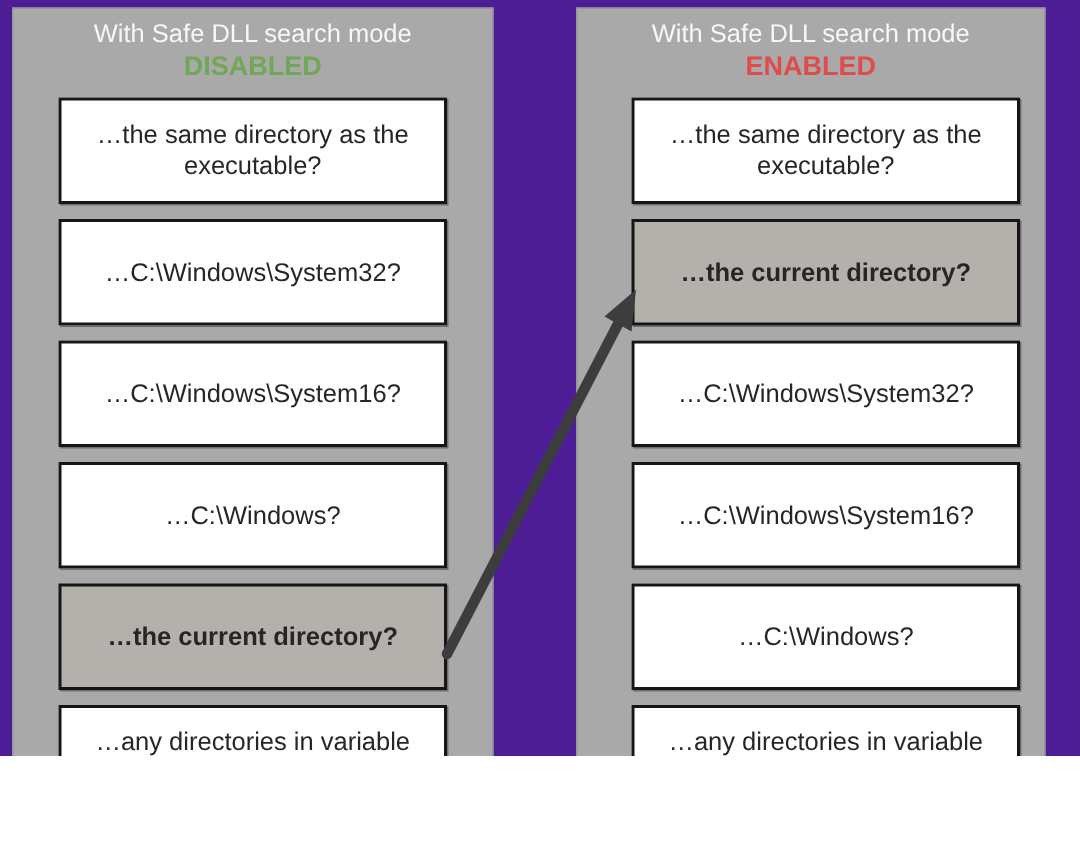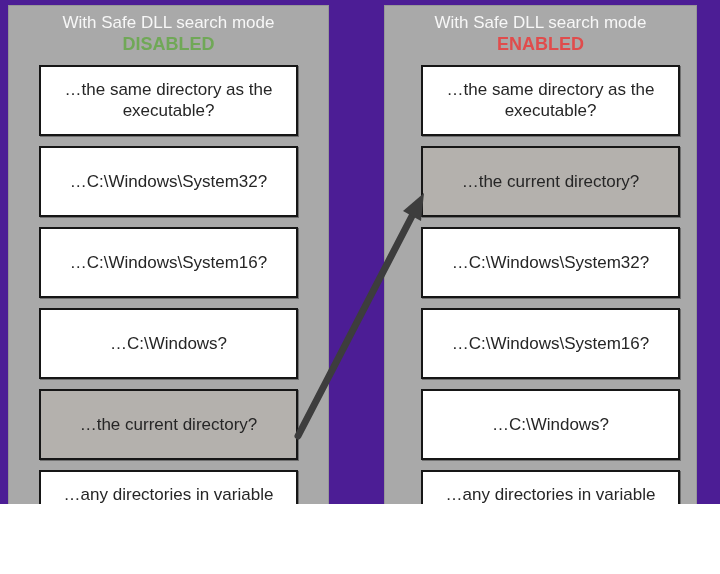--- a/index.html
+++ b/index.html
@@ -59,21 +59,21 @@
     background: #ffffff;
     display: flex;
     align-items: center;
     justify-content: center;
     text-align: center;
     font-size: 17px;
     line-height: 1.25;
     color: #262626;
     box-shadow: 1px 1px 0 rgba(40,40,40,0.45);
   }
-  .box--highlight { background: #b4b1ad; }
+  .box--highlight { background: #b4b1ad; font-weight: bold; }
 
   .arrow-overlay {
     position: absolute;
     left: 0;
     top: 0;
     width: 720px;
     height: 574px;
     pointer-events: none;
   }
 </style>

